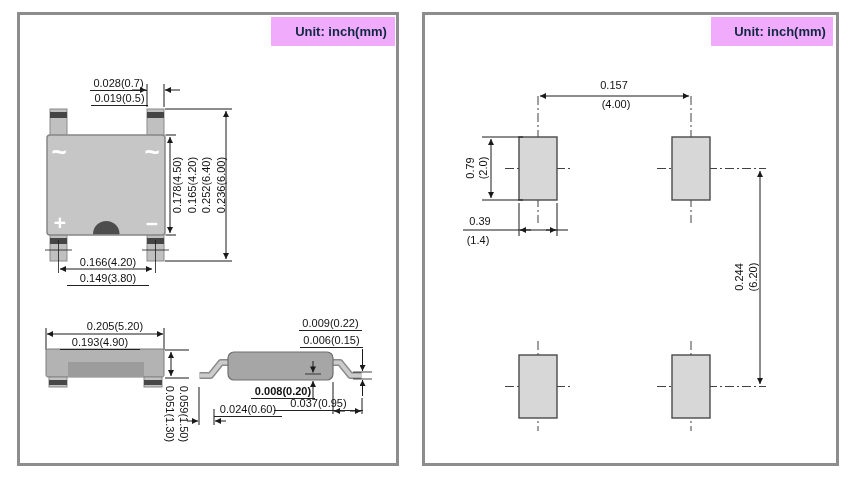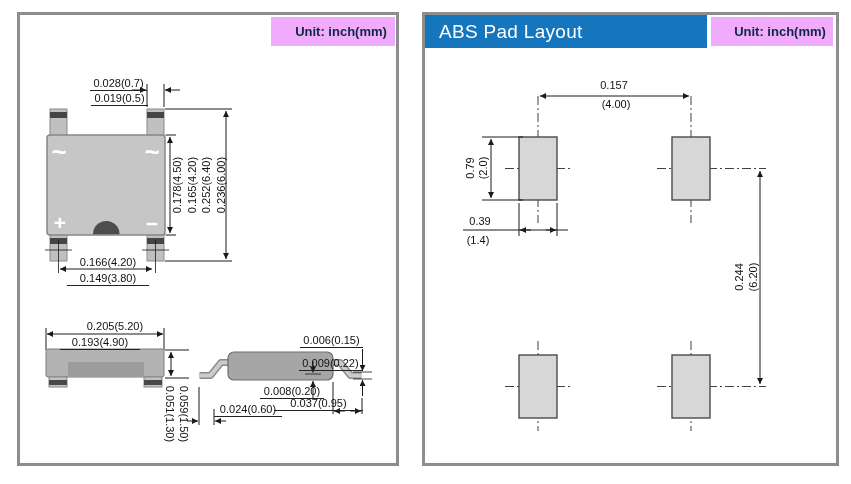--- a/index.html
+++ b/index.html
@@ -30,23 +30,20 @@
 
 <div id="stage">
 
   <div class="panel" style="left:17px; top:12px; width:382px; height:454px;">
     <div class="hcyan" style="left:251px; top:2px; width:124px; height:29px;">
       <span>Unit: inch(mm)</span>
     </div>
   </div>
 
   <div class="panel" style="left:422px; top:12px; width:417px; height:454px;">
-    <div class="hblue" style="left:0; top:0; width:282px; height:33px;">
-      <span>ABS Pad Layout</span>
-    </div>
     <div class="hcyan" style="left:286px; top:2px; width:122px; height:29px;">
       <span>Unit: inch(mm)</span>
     </div>
   </div>
 
   <svg class="draw" width="851" height="484" viewBox="0 0 851 484">
     <defs>
       <marker id="ah" viewBox="0 0 10 10" refX="10" refY="5" markerWidth="9" markerHeight="6" orient="auto-start-reverse">
         <path d="M0,0 L10,5 L0,10 Z" fill="#1a1a1a"></path>
       </marker>
@@ -160,23 +157,23 @@
   <div class="vl" style="left:177px; top:185px;">0.178(4.50)</div>
   <div class="vl" style="left:192px; top:185px;">0.165(4.20)</div>
   <div class="vl" style="left:206px; top:185px;">0.252(6.40)</div>
   <div class="vl" style="left:221px; top:185px;">0.236(6.00)</div>
   <div class="lbl" style="left:108px; top:262px;">0.166(4.20)</div>
   <div class="lblu" style="left:67px; top:272px; width:82px;">0.149(3.80)</div>
   <div class="lbl" style="left:115px; top:326px;">0.205(5.20)</div>
   <div class="lblu" style="left:60px; top:336px; width:80px;">0.193(4.90)</div>
   <div class="vlr" style="left:169px; top:414px;">0.051(1.30)</div>
   <div class="vlr" style="left:183px; top:414px;">0.059(1.50)</div>
-  <div class="lblu" style="left:299px; top:317px; width:63px;margin-top:40px;">0.009(0.22)</div>
+  <div class="lblu" style="left:299px; top:317px; width:63px;">0.009(0.22)</div>
   <div class="lblu" style="left:300px; top:334px; width:63px;">0.006(0.15)</div>
-  <div class="lblu" style="left:260px; top:385px; width:64px;">0.008(0.20)</div>
+  <div class="lblu" style="left:251px; top:385px; width:64px;font-weight:bold;">0.008(0.20)</div>
   <div class="lblu" style="left:274px; top:397px; width:89px;">0.037(0.95)</div>
   <div class="lblu" style="left:214px; top:403px; width:68px;">0.024(0.60)</div>
 
   <div class="lbl" style="left:614px; top:85px;">0.157</div>
   <div class="lbl" style="left:616px; top:104px;">(4.00)</div>
   <div class="vl" style="left:470px; top:168px;">0.79</div>
   <div class="vl" style="left:483px; top:168px;">(2.0)</div>
   <div class="lbl" style="left:480px; top:221px;">0.39</div>
   <div class="lbl" style="left:478px; top:240px;">(1.4)</div>
   <div class="vl" style="left:739px; top:277px;">0.244</div>

